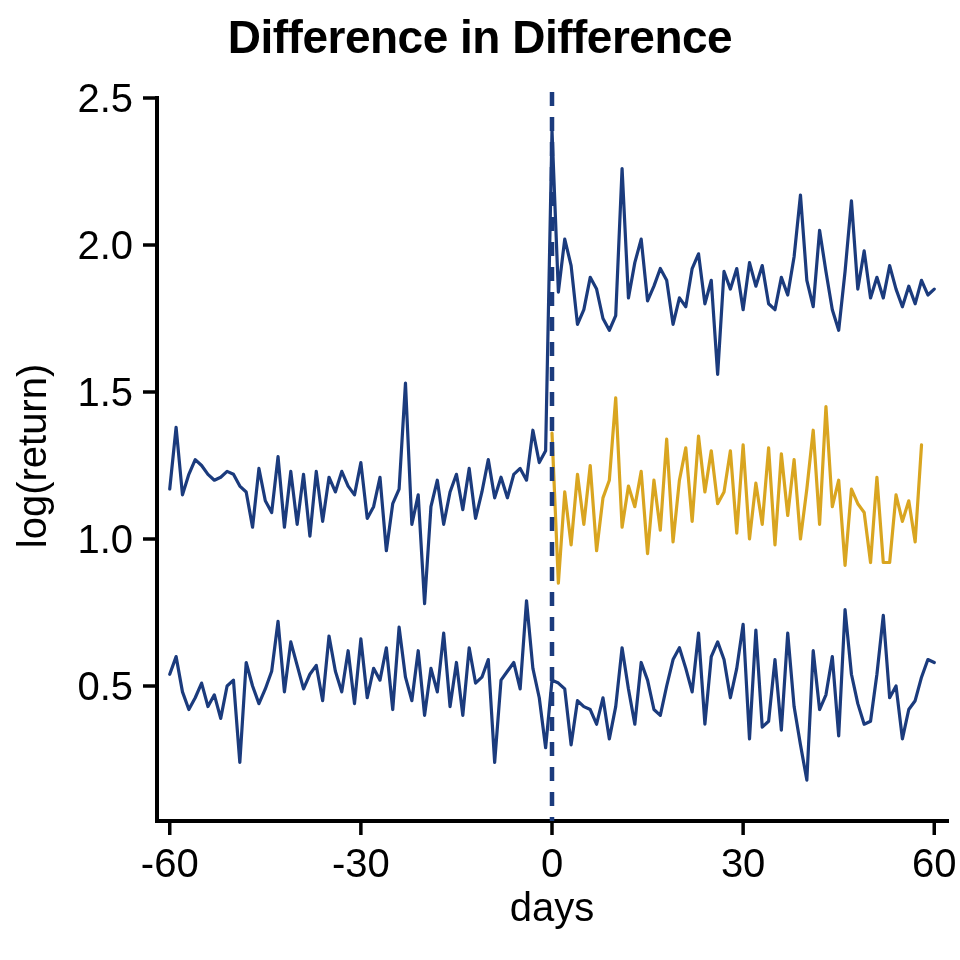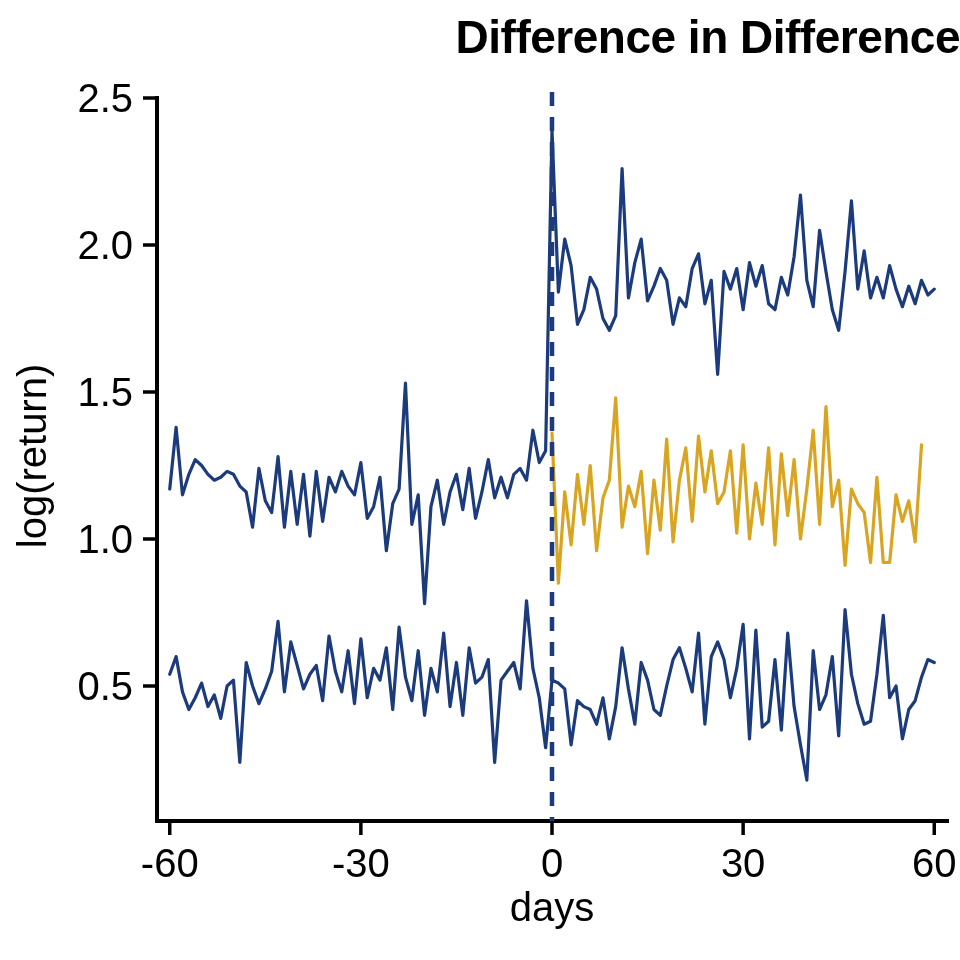--- a/index.html
+++ b/index.html
@@ -13,21 +13,21 @@
     height: 960px;
     background: #ffffff;
     font-family: "Liberation Sans", sans-serif;
     overflow: hidden;
   }
   #chart-title {
     position: absolute;
     left: 0;
     top: 10px;
     width: 960px;
-    text-align: right;
+    text-align: center;
     font-size: 46px;
     font-weight: bold;
     color: #000000;
     letter-spacing: -0.5px;
     font-family: "Liberation Sans", sans-serif;
   }
   #plot-svg {
     position: absolute;
     left: 0;
     top: 0;

